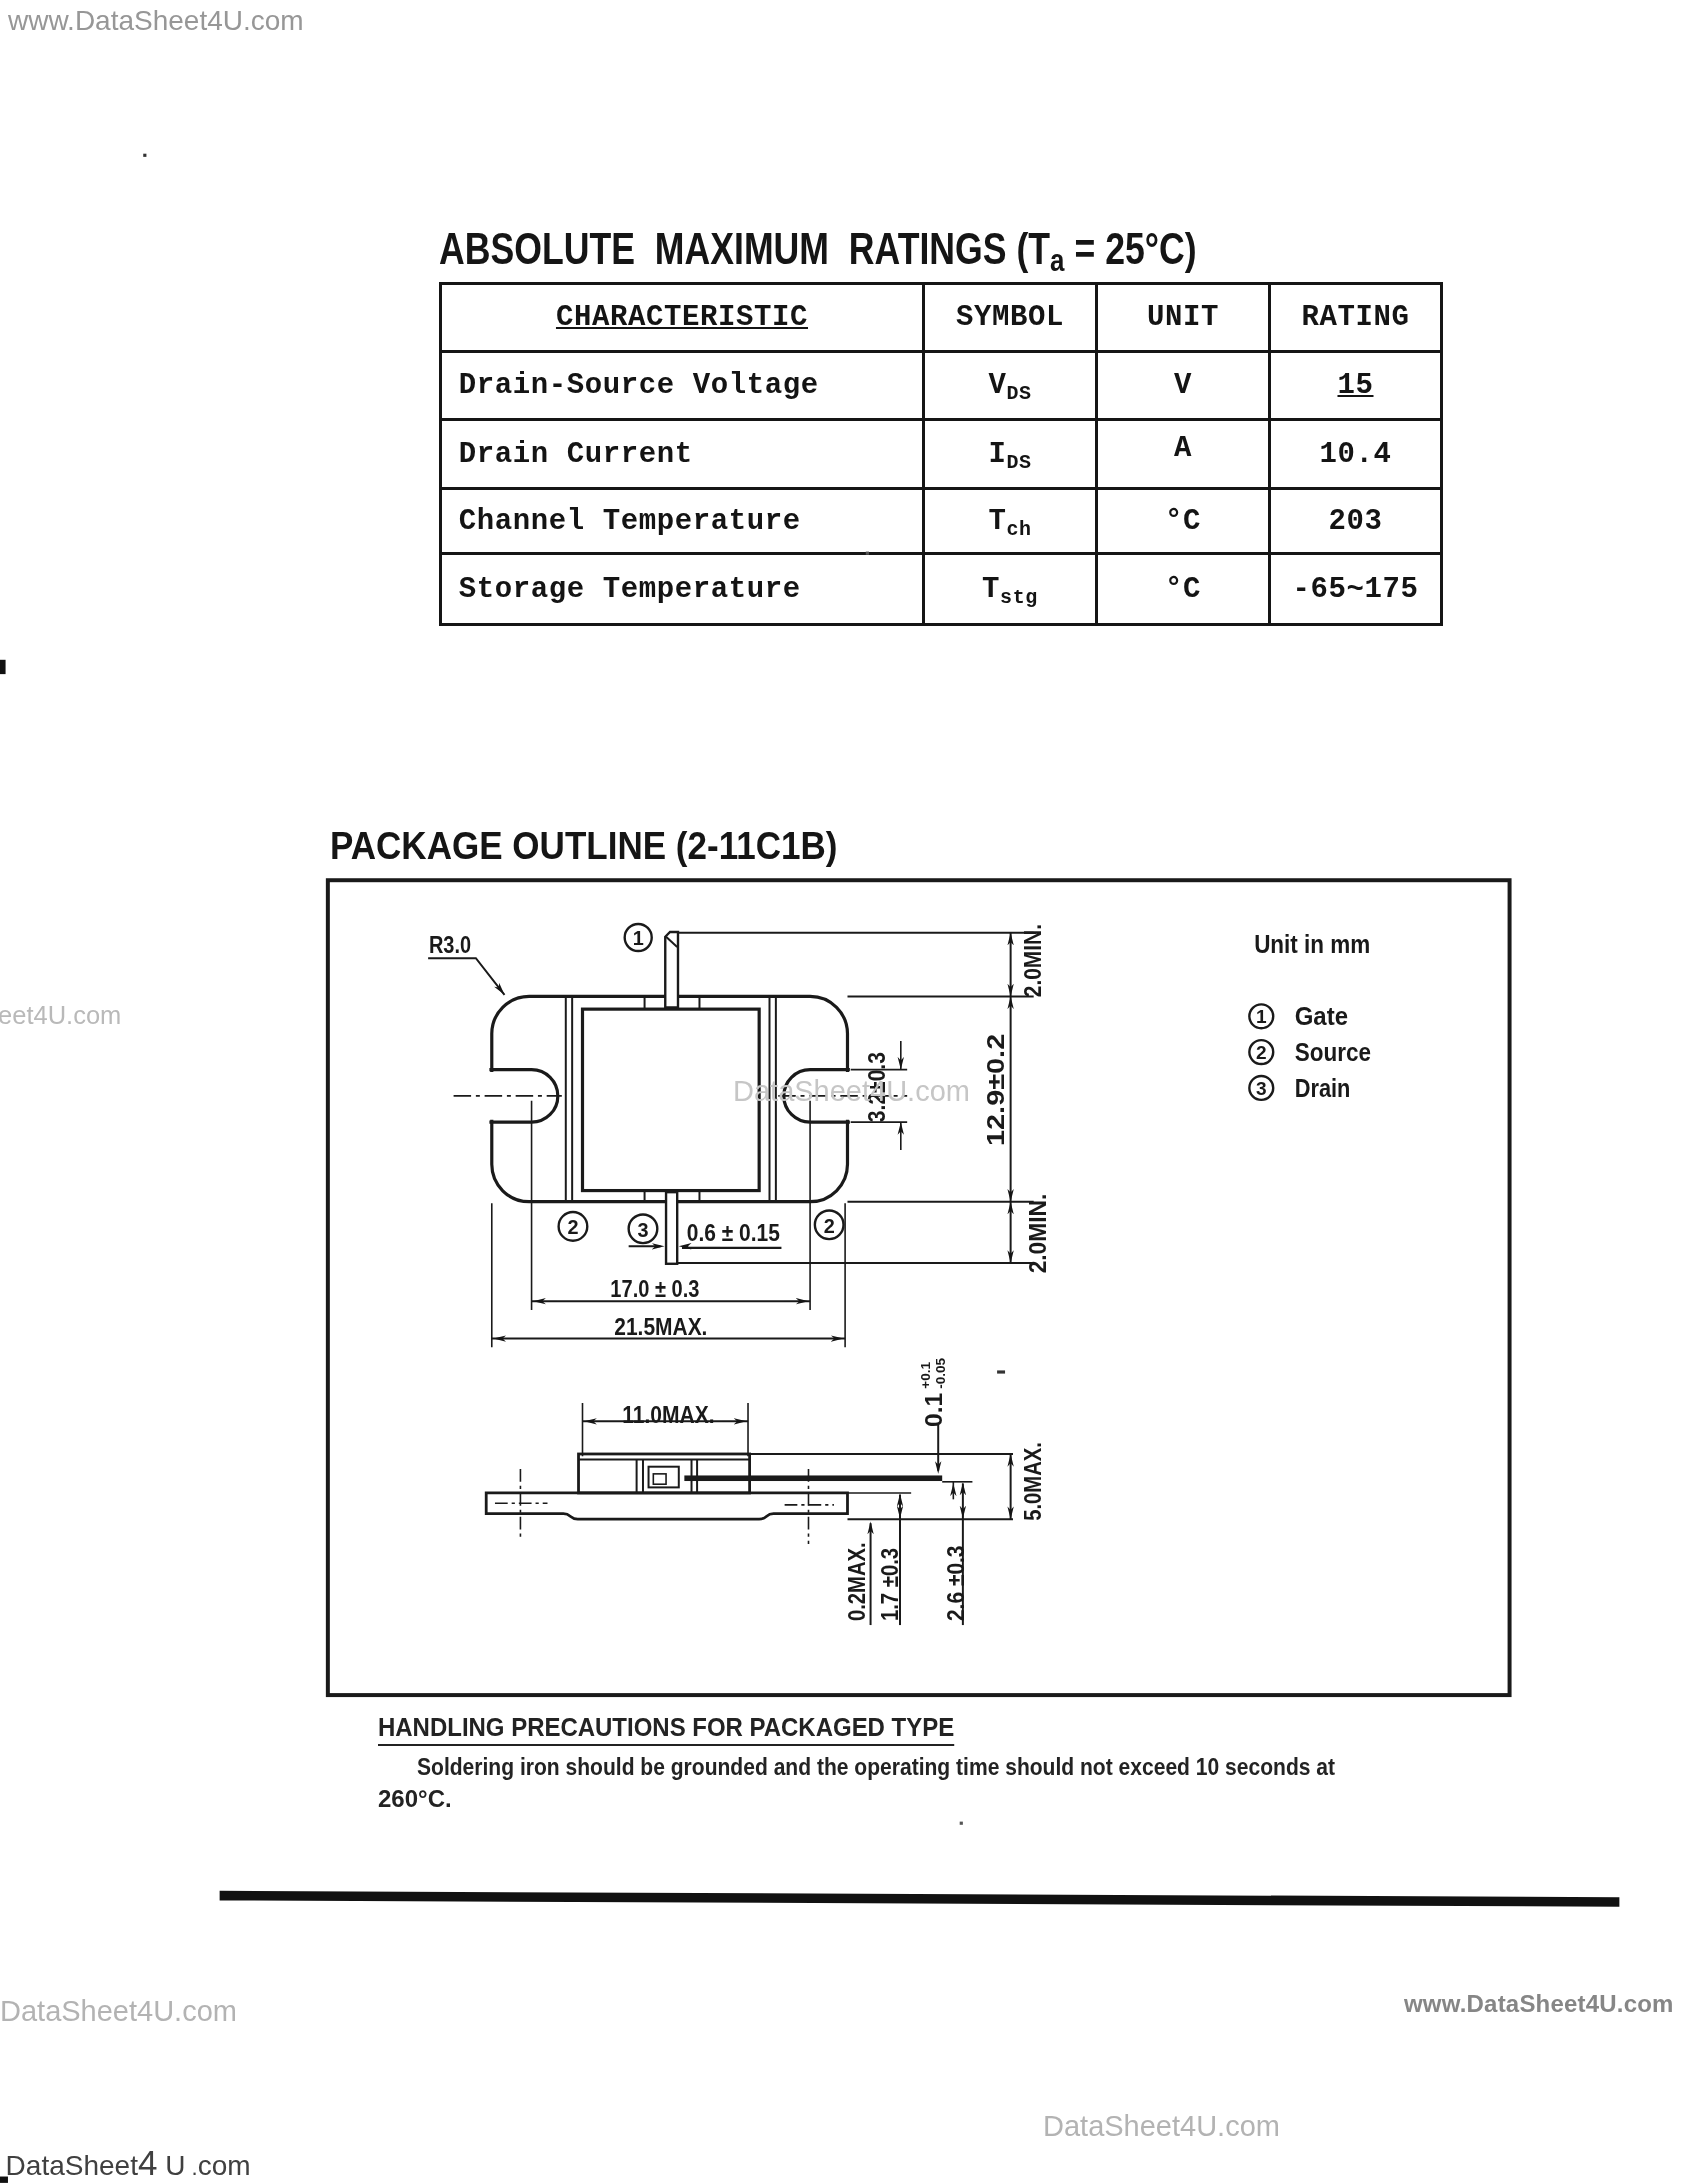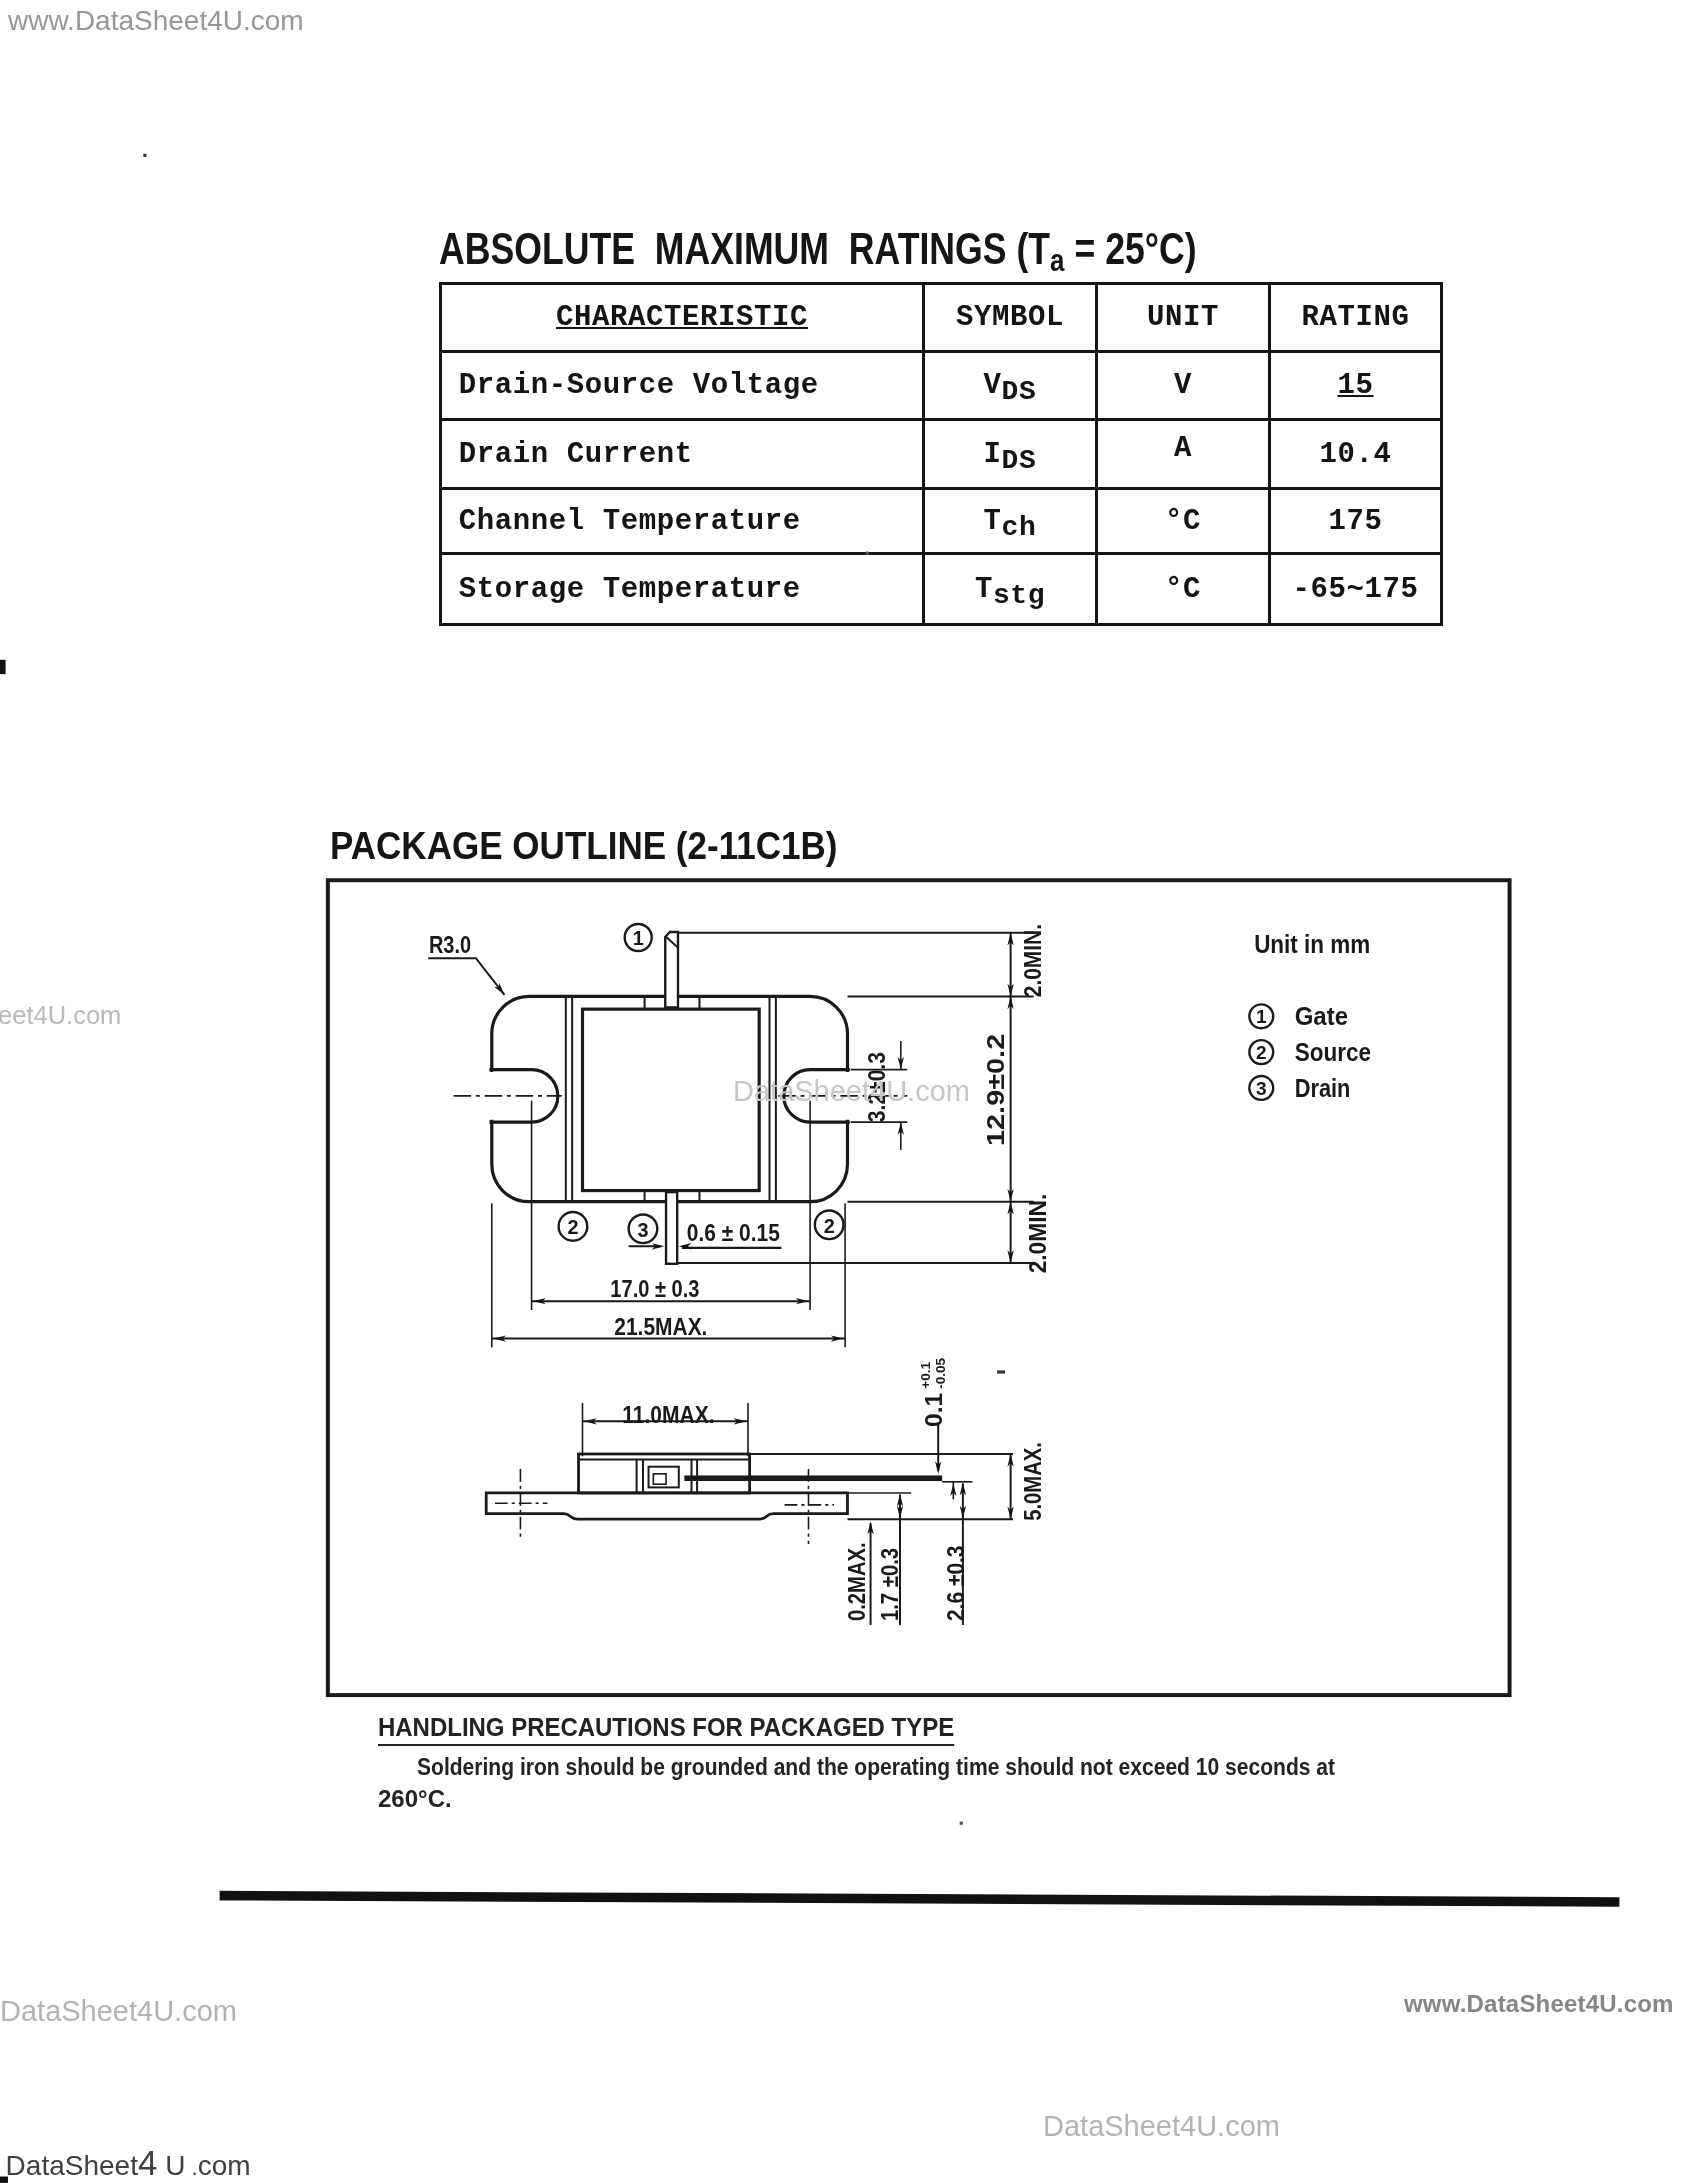--- a/index.html
+++ b/index.html
@@ -3,21 +3,21 @@
 <meta charset="utf-8">
 <style>
   html,body{margin:0;padding:0;}
   body{width:1691px;height:2183px;background:#fff;position:relative;overflow:hidden;
        font-family:"Liberation Sans",sans-serif;}
   .abs{position:absolute;white-space:nowrap;}
   .wm{color:#9a9a9a;}
   table{border-collapse:collapse;table-layout:fixed;}
   td{border:3.2px solid #151515;font-family:"Liberation Mono",monospace;
      font-weight:bold;font-size:29px;color:#141414;vertical-align:middle;letter-spacing:0.6px;}
-  sub.s{font-size:28px;vertical-align:-6.4px;line-height:0;}
+  sub.s{font-size:20px;vertical-align:-6.4px;line-height:0;}
 </style>
 </head>
 <body>
 <div style="opacity:0.999;">
 
 <div class="abs wm" style="left:8px;top:4.8px;font-size:28px;color:#979797;">www.DataSheet4U.com</div>
 <div class="abs wm" style="left:-87px;top:1001px;font-size:25.5px;color:#b9b9b9;">DataSheet4U.com</div>
 <div class="abs wm" style="left:733px;top:1075px;font-size:29px;color:#c6c6c6;z-index:5;">DataSheet4U.com</div>
 <div class="abs wm" style="left:0px;top:1995px;font-size:29px;color:#b3b3b3;">DataSheet4U.com</div>
 <div class="abs wm" style="left:1404px;top:1990px;font-size:24px;font-weight:bold;color:#868686;letter-spacing:0.2px;">www.DataSheet4U.com</div>
@@ -50,21 +50,21 @@
   <tr style="height:69px;">
     <td style="padding-left:16.7px;">Drain Current</td>
     <td style="text-align:center;">I<sub class="s">DS</sub></td>
     <td style="text-align:center;vertical-align:top;padding-top:11px;">A</td>
     <td style="text-align:center;">10.4</td>
   </tr>
   <tr style="height:65px;">
     <td style="padding-left:16.7px;">Channel Temperature</td>
     <td style="text-align:center;">T<sub class="s">ch</sub></td>
     <td style="text-align:center;">°C</td>
-    <td style="text-align:center;">175</td>
+    <td style="text-align:center;">203</td>
   </tr>
   <tr style="height:71px;">
     <td style="padding-left:16.7px;">Storage Temperature</td>
     <td style="text-align:center;">T<sub class="s">stg</sub></td>
     <td style="text-align:center;">°C</td>
     <td style="text-align:center;margin-top:24px;">-65~175</td>
   </tr>
 </tbody>
       </table>
 </div>

